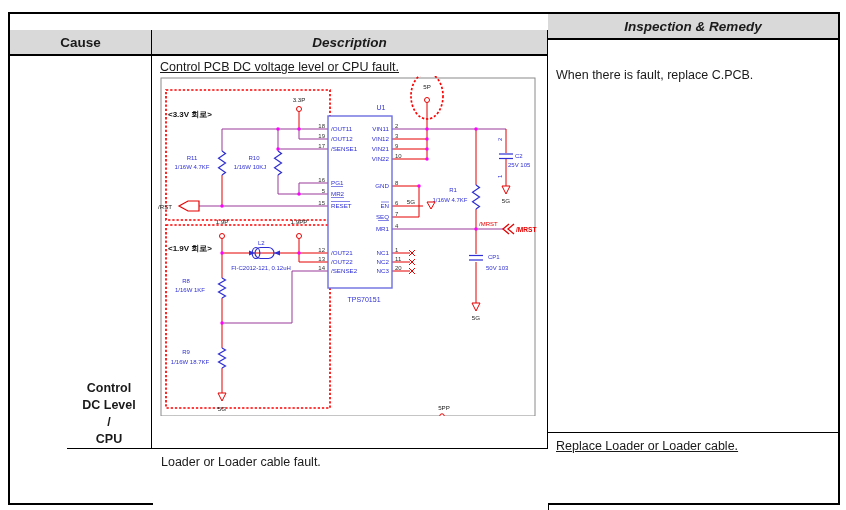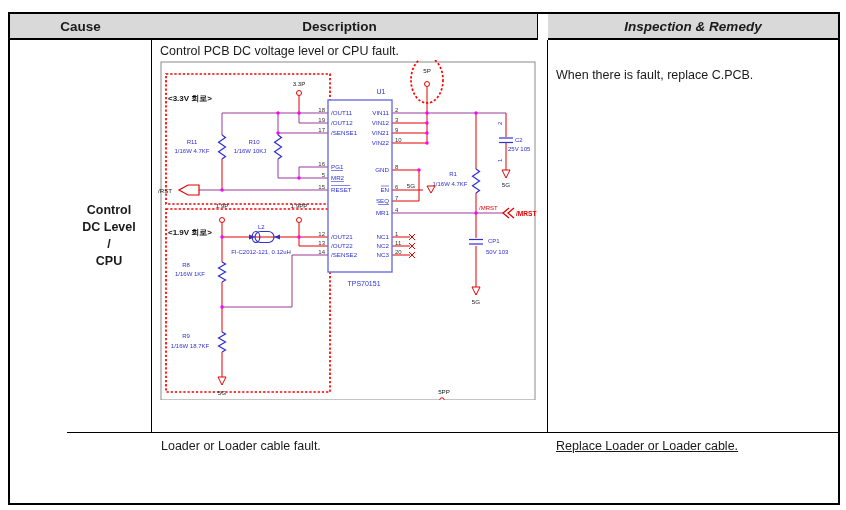--- a/index.html
+++ b/index.html
@@ -10,24 +10,24 @@
   }
   .tbl{
     position:absolute;left:8px;top:12px;width:828px;height:489px;
     border:2px solid #000;
   }
   .cell{position:absolute;box-sizing:border-box;background:#fff;}
   .hcell{
     background:#d9d9d9;display:flex;align-items:center;justify-content:center;
     font-weight:bold;font-size:13.5px;border-bottom:2px solid #000;
   }
-  .br{border-right:1px solid #000;}
+  .br{border-right:1px solid #000;margin-top:16px;}
   .bb{border-bottom:1px solid #000;}
   .center-txt{
-    display:flex;align-items:center;justify-content:center;text-align:center;
+    display:flex;align-items:flex-end;justify-content:center;text-align:center;
     font-weight:bold;font-size:12.5px;line-height:17px;white-space:pre-line;
   }
   .body-txt{font-size:12.5px;line-height:16px;}
   .pad{padding:3px 8px 0 8px;}
   .schematic-wrap{position:absolute;left:5px;top:20px;width:380px;height:340px;}
   svg{font-family:"Liberation Sans", sans-serif;}
   svg text{fill:#222;}
   .t-blue{fill:#2f2fd3;}
   .t-red{fill:#e60000;}
   .t-kor{font-weight:bold;font-size:8px;fill:#111;}
@@ -44,36 +44,36 @@
   .u-line{stroke:#2f2fd3;stroke-width:0.6;}
 </style>
 </head>
 <body>
 
 <div class="tbl">
 
   <div class="cell hcell br" style="left:0;top:0;width:142px;height:26px;">
     <span>Cause</span>
   </div>
-  <div class="cell hcell br" style="left:132px;top:0;width:396px;height:26px;">
+  <div class="cell hcell br" style="left:142px;top:0;width:396px;height:26px;font-style:italic;">
     <span>Description</span>
   </div>
   <div class="cell hcell" style="left:538px;top:0;width:290px;height:26px;font-style:italic;">
     <span>Inspection &amp; Remedy</span>
   </div>
 
 
   <div class="cell br bb center-txt" style="left:57px;top:26px;width:85px;height:393px;">
     <span>Control
 DC Level
 /
 CPU</span>
   </div>
 
-  <div class="cell br bb" style="left:142px;top:26px;width:396px;height:393px;position:absolute;">
+  <div class="cell br bb" style="left:142px;top:26px;width:396px;height:393px;position:absolute;text-decoration:underline;">
     <div class="body-txt pad">Control PCB DC voltage level or CPU fault.</div>
 
     <div class="schematic-wrap">
     <svg width="380" height="340" viewBox="0 0 380 340">
 
       <rect x="4" y="2" width="374" height="338" fill="#fff" stroke="#8a8a8a" stroke-width="1"></rect>
 
       <g>
         <rect class="dash" x="9" y="14" width="164" height="130"></rect>
         <text class="t-kor" x="11" y="41">&lt;3.3V 회로&gt;</text>

